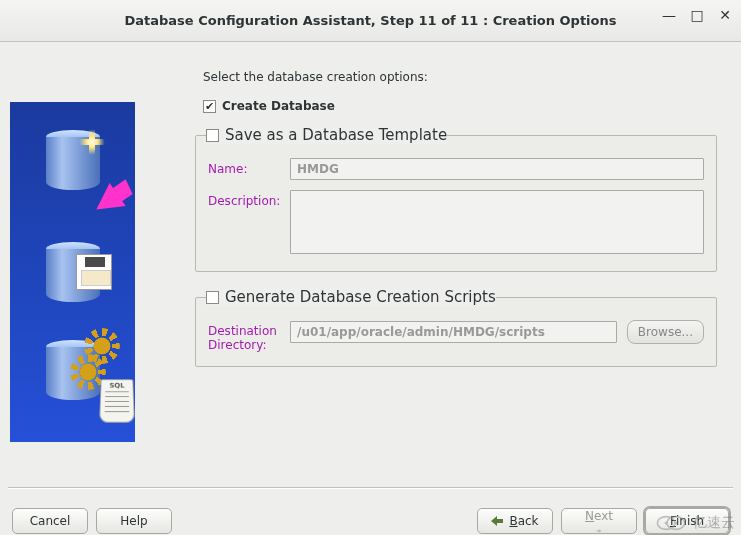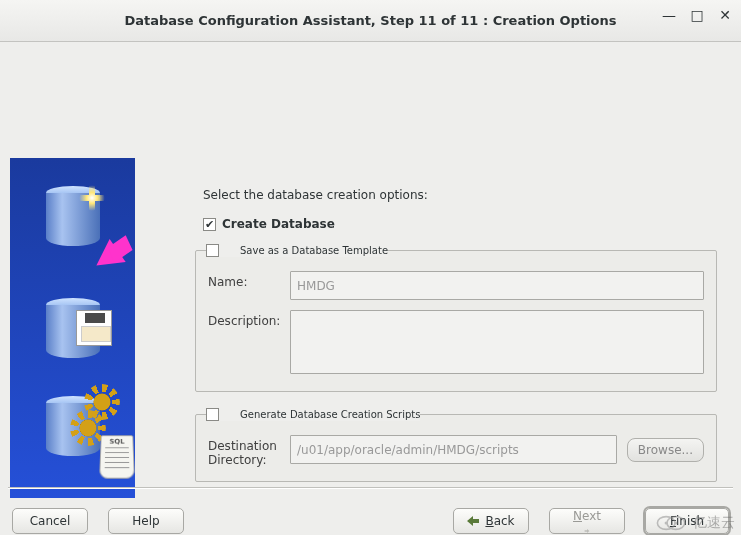--- a/index.html
+++ b/index.html
@@ -41,21 +41,20 @@
     font-size: 14px;
     width: 16px;
     text-align: center;
     cursor: default;
   }
 
   .main {
     display: flex;
     padding: 0;
     height: 456px;
-    align-items: flex-end;
   }
 
   
   .left-panel {
     width: 125px;
     height: 340px;
     margin: 60px 0 0 10px;
     background: linear-gradient(to bottom, #1a3a9e, #2550d8);
     position: relative;
     flex: 0 0 auto;
@@ -221,53 +220,53 @@
     border: 1px solid #b8b8b4;
     border-radius: 2px;
     margin: 0 0 16px 0;
     padding: 14px 12px 14px 12px;
     position: relative;
     background: #ecece9;
   }
   fieldset.group > legend {
     padding: 0;
     margin-left: -2px;
-    font-size: 10px;
-    display: flex;
-    align-items: center;
-    gap: 21px;
+    font-size: 15px;
+    display: flex;
+    align-items: center;
+    gap: 6px;
     background: #eeeeec;
   }
 
   .field-row {
     display: flex;
     align-items: flex-start;
     margin-bottom: 10px;
   }
   .field-row:last-child { margin-bottom: 0; }
   .field-label {
     width: 82px;
     flex: 0 0 auto;
     padding-top: 4px;
-    color: #404040;
+    color: #a21caf;
   }
   .field-input {
     flex: 1;
   }
   input.text, textarea.text {
     width: 100%;
     border: 1px solid #a9a9a5;
     background: #f7f7f5;
     color: #8a8a86;
     padding: 3px 6px;
     font-family: inherit;
     font-size: 12px;
     border-radius: 1px;
   }
-  input.text { height: 29px; }
+  input.text { height: 22px; font-weight: bold; }
   textarea.text { height: 64px; resize: none; }
   .text.disabled { color: #999; background: #f2f2f0; }
 
   .browse-row {
     display: flex;
     align-items: center;
     gap: 10px;
   }
   .browse-row input.text { flex: 1; }
   button.flat {
@@ -290,21 +289,21 @@
     box-shadow: 0 1px 0 #fff;
   }
 
   .btnbar {
     position: absolute;
     left: 0; right: 0; bottom: 0;
     height: 29px;
     display: flex;
     align-items: center;
     padding: 0 12px;
-    gap: 20px;
+    gap: 8px;
   }
   .btnbar .spacer { flex: 1; }
   button.pill {
     height: 26px;
     min-width: 76px;
     border: 1px solid #a8a8a4;
     background: linear-gradient(to bottom, #fdfdfb, #e6e6e3);
     border-radius: 5px;
     font-family: inherit;
     font-size: 12px;

